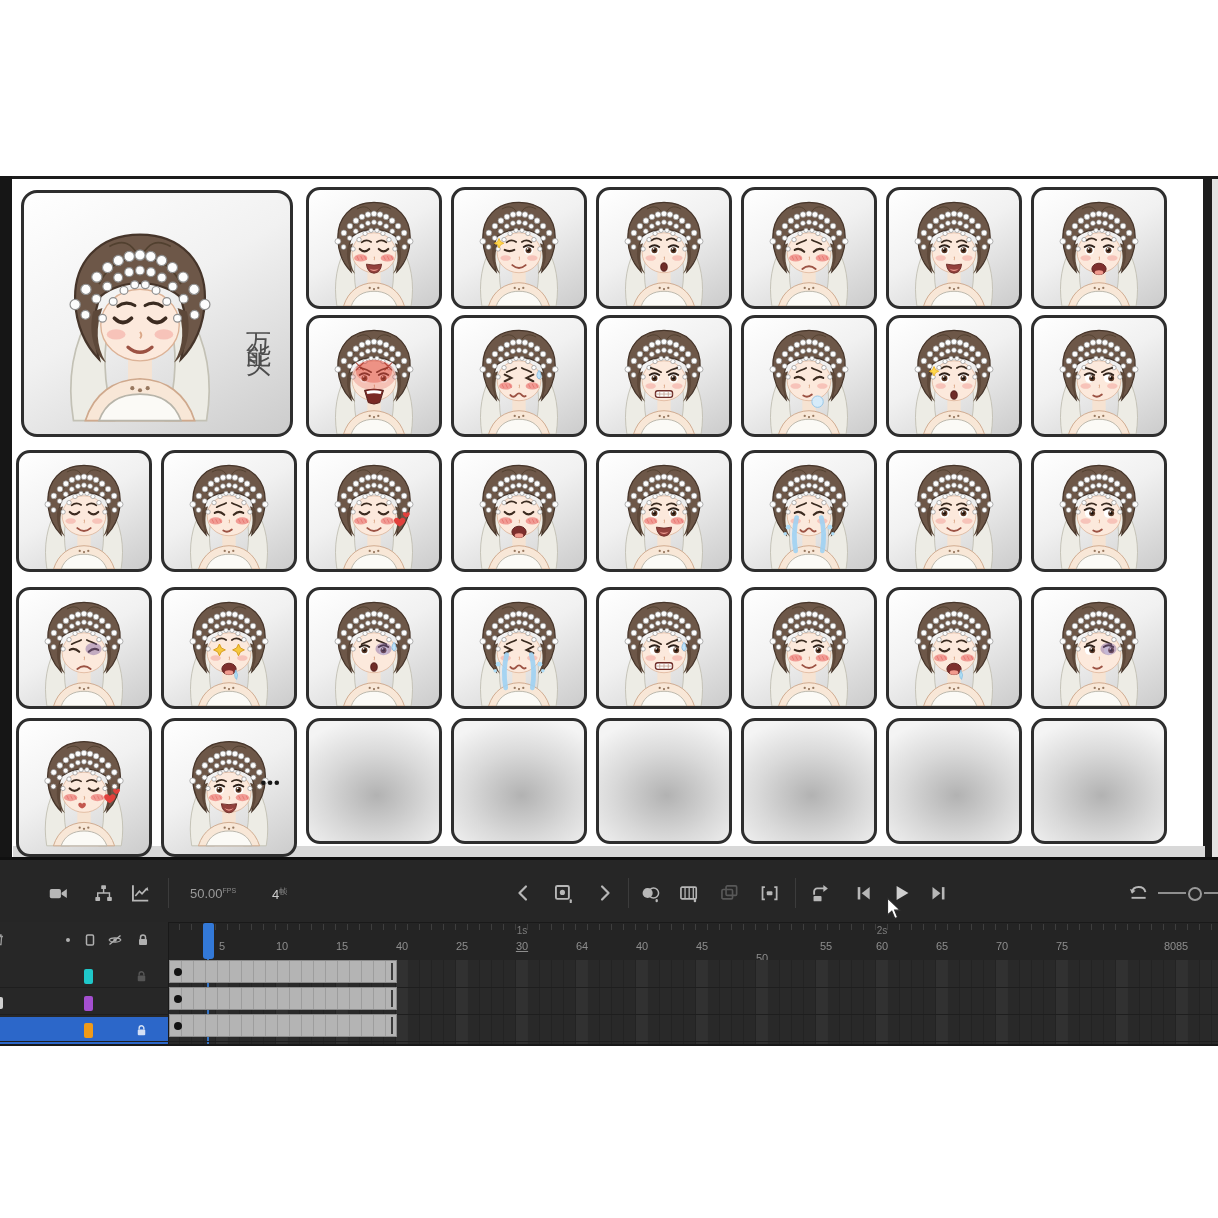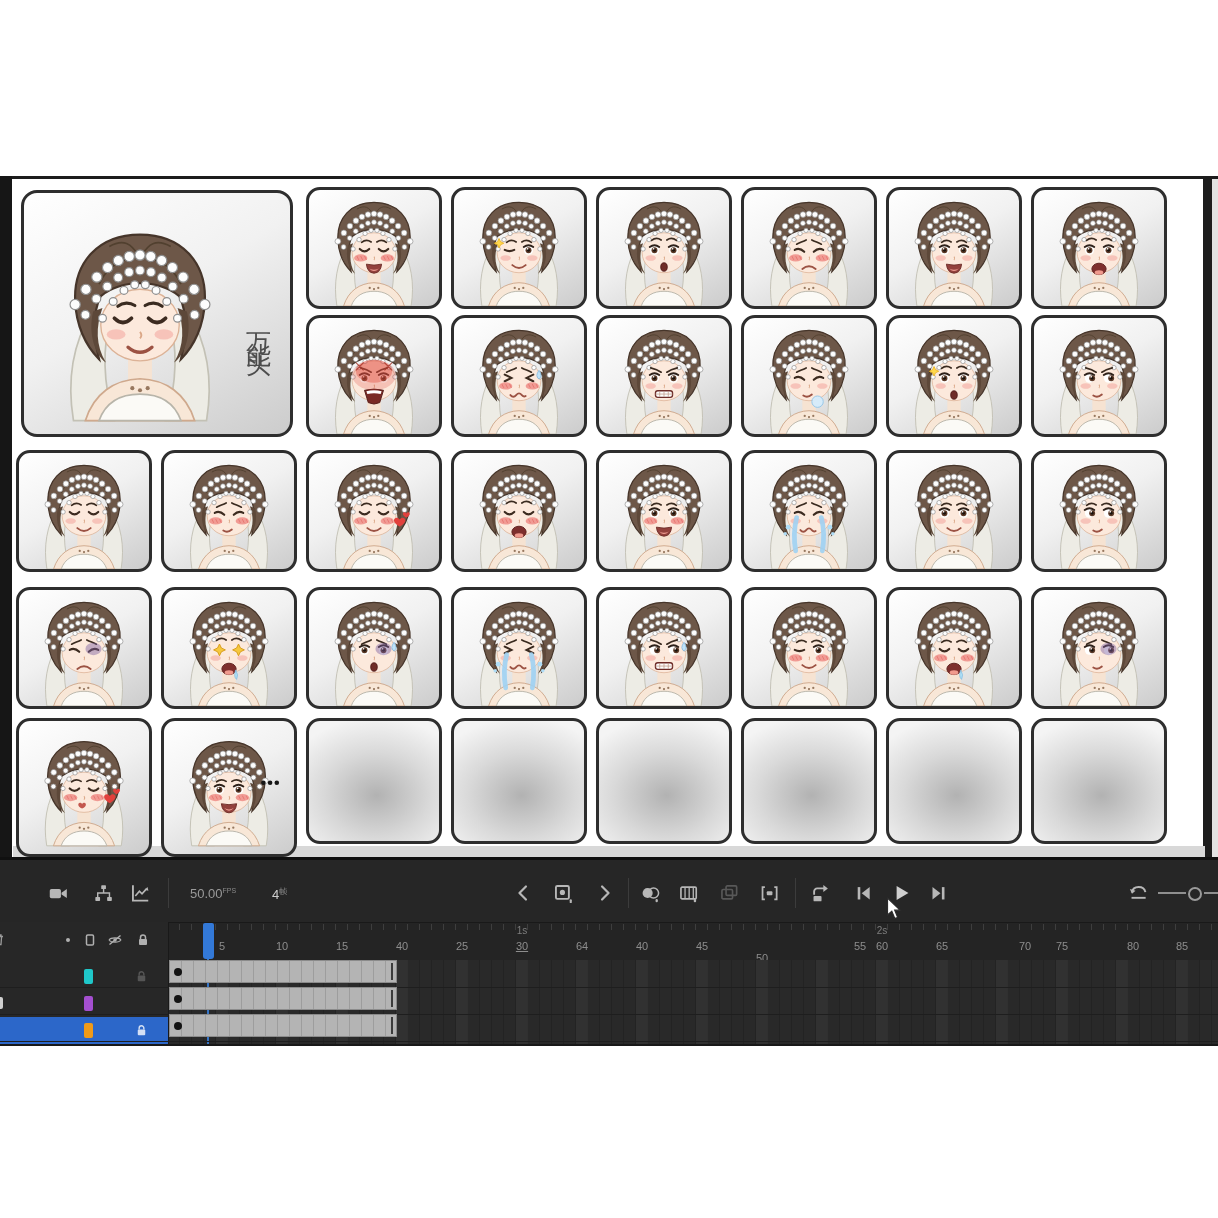--- a/index.html
+++ b/index.html
@@ -2059,26 +2059,26 @@
     <span class="ruler-num" style="left: 222px;">5</span>
         <span class="ruler-num" style="left: 282px;">10</span>
         <span class="ruler-num" style="left: 342px;">15</span>
         <span class="ruler-num" style="left: 402px;">40</span>
         <span class="ruler-num" style="left: 462px;">25</span>
         <span class="ruler-num" style="left: 522px; text-decoration: underline;">30</span>
         <span class="ruler-num" style="left: 582px;">64</span>
         <span class="ruler-num" style="left: 642px;">40</span>
         <span class="ruler-num" style="left: 702px; text-align: center;">45</span>
         <span class="ruler-num" style="left: 762px; margin-top: 12px;">50</span>
-        <span class="ruler-num" style="left: 860px;">55</span>
+        <span class="ruler-num" style="left: 826px;">55</span>
         <span class="ruler-num" style="left: 882px;">60</span>
         <span class="ruler-num" style="left: 942px;">65</span>
-        <span class="ruler-num" style="left: 1002px; margin-left: 23px;">70</span>
+        <span class="ruler-num" style="left: 1002px;">70</span>
         <span class="ruler-num" style="left: 1062px;">75</span>
-        <span class="ruler-num" style="left: 1133px;">80</span>
+        <span class="ruler-num" style="left: 1170px;">80</span>
         <span class="ruler-num" style="left: 1182px;">85</span>
         <span class="ruler-sec" style="left: 522px;">1s</span>
         <span class="ruler-sec" style="left: 882px;">2s</span>
       </div>
 
     <div id="rows-area">
         <div class="band5" style="left: 48px;"></div>
         <div class="band5" style="left: 108px;"></div>
         <div class="band5" style="left: 168px;"></div>
         <div class="band5" style="left: 228px;"></div>

